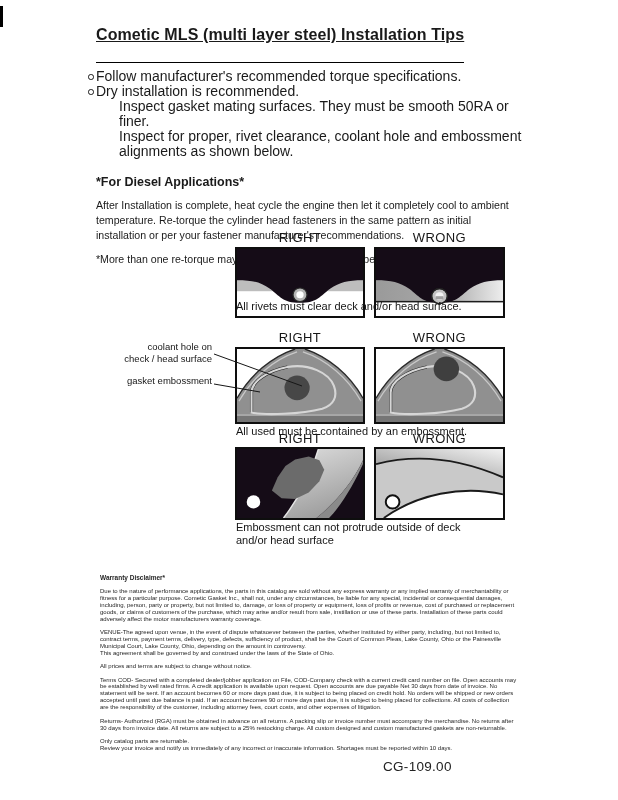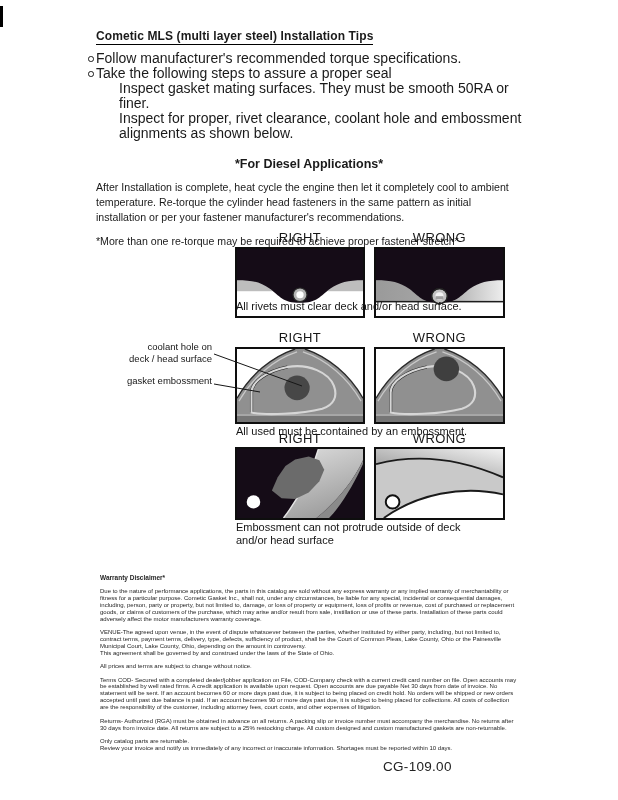--- a/index.html
+++ b/index.html
@@ -3,31 +3,31 @@
 <meta charset="utf-8">
 <style>
   html,body{margin:0;padding:0;background:#ffffff;}
   body{width:618px;height:800px;position:relative;overflow:hidden;
        font-family:"Liberation Sans",sans-serif;color:#1a1a1a;
        -webkit-font-smoothing:antialiased;}
   .page{position:absolute;inset:0;background:#fff;}
   .artifact{position:absolute;left:0;top:6px;width:3px;height:21px;background:#000;}
 
   .content{position:absolute;left:96px;top:26px;width:426px;}
-  .title{font-size:12px;font-weight:bold;display:inline-block;
-         border-bottom:1.5px solid #000;padding-bottom:1px;letter-spacing:.1px;}
+  .title{font-size:16px;font-weight:bold;display:inline-block;
+         border-bottom:1.5px solid #000;padding-bottom:18px;letter-spacing:.1px;text-decoration:underline;}
   .bullets{margin-top:6px;font-size:14px;line-height:15px;}
   .b-row{display:flex;align-items:flex-start;margin-left:-8px;}
   .b-row .mk{flex:0 0 8px;display:flex;justify-content:flex-start;margin-top:5px;}
   .dot-open{width:3.5px;height:3.5px;border:1px solid #1a1a1a;border-radius:50%;}
   .dot-fill{width:4px;height:4px;background:#1a1a1a;border-radius:50%;}
   .sb-row{display:flex;align-items:flex-start;margin-left:14px;}
   .sb-row .mk{flex:0 0 9px;margin-top:5.5px;}
 
-  .diesel-head{margin-top:16px;font-size:12.5px;font-weight:bold;text-align:center;}
+  .diesel-head{margin-top:16px;font-size:12.5px;font-weight:bold;}
   .para{margin-top:9px;font-size:10.6px;line-height:15px;width:424px;}
   .note{margin-top:9px;font-size:10.6px;line-height:15px;}
 
   .dg-label{position:absolute;font-size:13px;letter-spacing:.4px;text-align:center;color:#161616;}
   .panel{position:absolute;border:2px solid #0e0e0e;box-sizing:border-box;background:#fff;}
   .panel svg{display:block;width:100%;height:100%;}
   .caption{position:absolute;font-size:11px;line-height:12.5px;color:#161616;}
   .preline{white-space:pre-line;}
   .callout{position:absolute;font-size:9.5px;line-height:11.5px;text-align:right;color:#161616;}
   .leader{position:absolute;pointer-events:none;}
@@ -51,21 +51,21 @@
       <div class="b-row">
         <span class="mk">
             <span class="dot-open"></span>
           </span>
         <span>Follow manufacturer's recommended torque specifications.</span>
       </div>
       <div class="b-row">
         <span class="mk">
             <span class="dot-open"></span>
           </span>
-        <span>Take the following steps to assure a proper seal</span>
+        <span>Dry installation is recommended.</span>
       </div>
       <div class="sb-row">
         <span class="mk"><span class="dot-fill"></span></span>
         <span>Inspect gasket mating surfaces.  They must be smooth 50RA or finer.</span>
       </div>
       <div class="sb-row">
         <span class="mk"><span class="dot-fill"></span></span>
         <span>Inspect for proper, rivet clearance, coolant hole and embossment alignments as shown below.</span>
       </div>
     </div>
@@ -109,21 +109,21 @@
       <circle cx="65" cy="50" r="8" fill="none" stroke="#222222" stroke-width="1.2"></circle>
     </svg>
   </div>
 
   <div class="caption" style="left:236px;top:300px;width:280px;">All rivets must clear deck and/or head surface.</div>
 
   <div class="dg-label" style="left:235px;top:330px;width:130px;">RIGHT</div>
   <div class="dg-label" style="left:374px;top:330px;width:131px;">WRONG</div>
 
   <div class="callout preline" style="left:110px;top:341px;width:102px;">coolant hole on
-deck / head surface</div>
+check / head surface</div>
   <div class="callout" style="left:110px;top:375px;width:102px;">gasket embossment</div>
 
   <div class="panel" style="left:235px;top:347px;width:130px;height:77px;">
     <svg viewBox="0 0 130 77" preserveAspectRatio="none">
       <rect x="0" y="0" width="130" height="77" fill="#909090"></rect>
       <path d="M0,0 L60,0 C36,8 14,27 0,52 Z" fill="#ffffff"></path>
       <path d="M130,0 L70,0 C94,8 116,27 130,52 Z" fill="#ffffff"></path>
       <path d="M60,0 C36,8 14,27 0,52" fill="none" stroke="#2a2a2a" stroke-width="1.4"></path>
       <path d="M70,0 C94,8 116,27 130,52" fill="none" stroke="#2a2a2a" stroke-width="1.4"></path>
       <path d="M62,3 C38,11 16,30 2,55" fill="none" stroke="#c9c9c9" stroke-width="1.2"></path>

